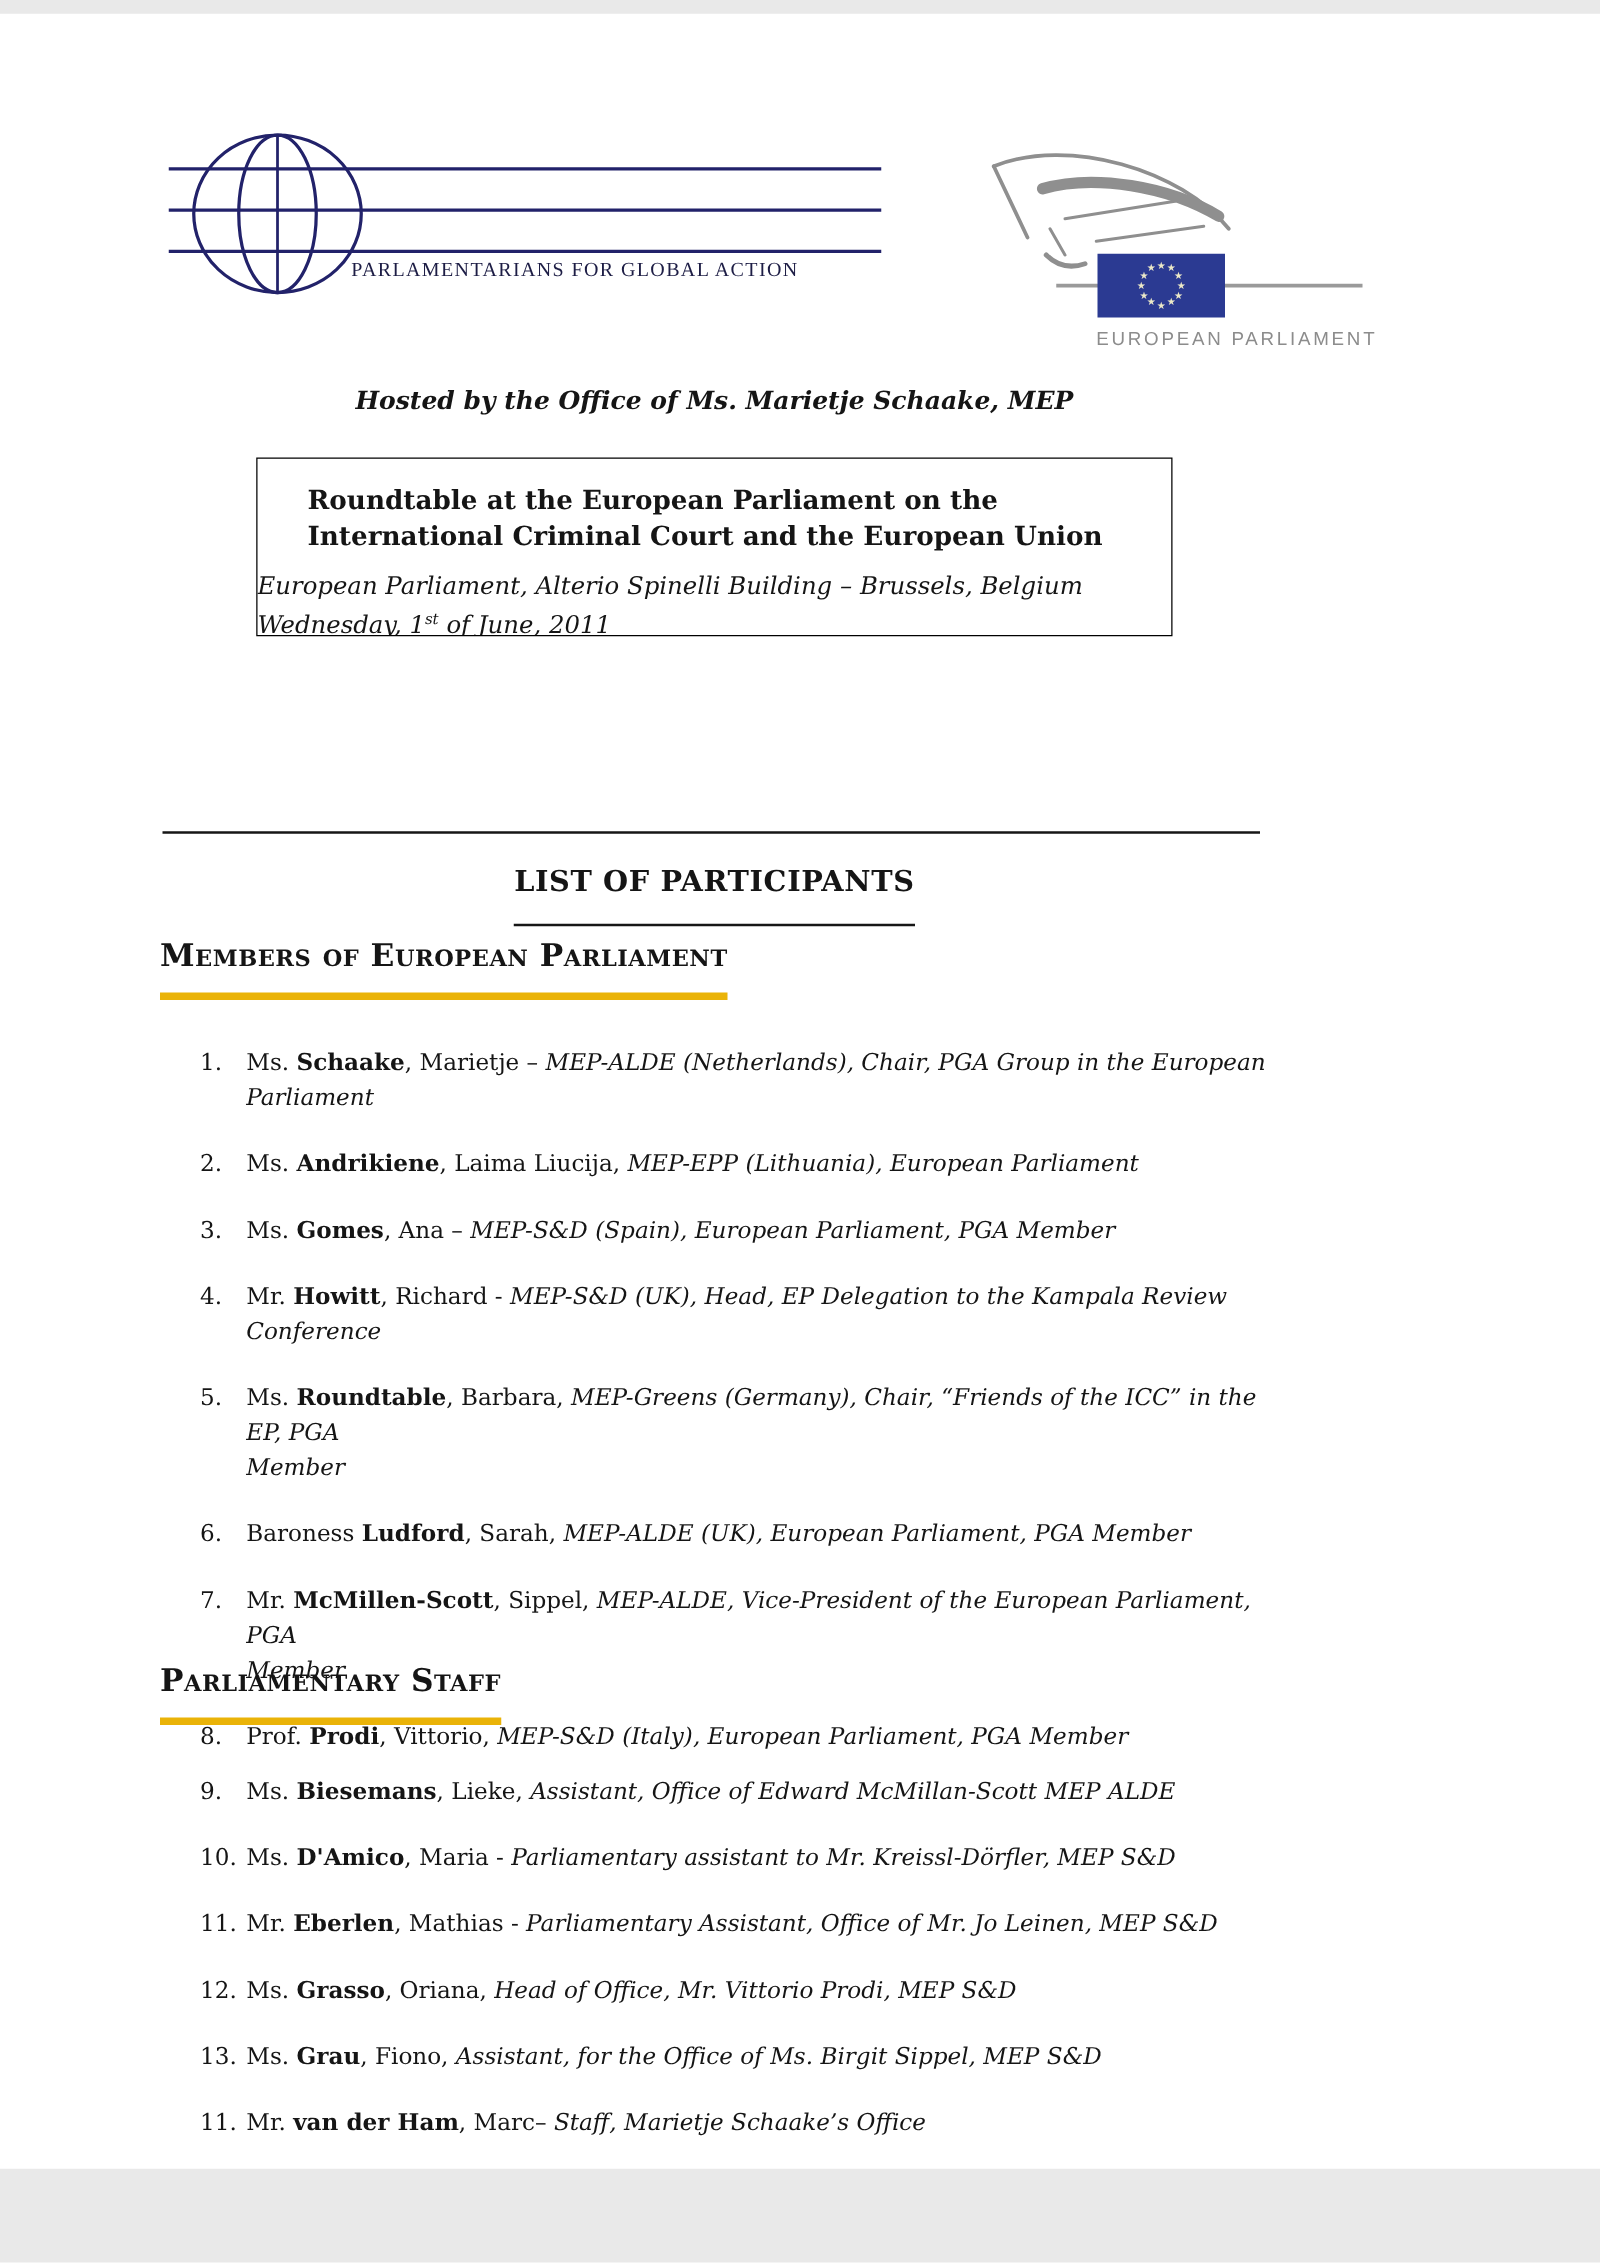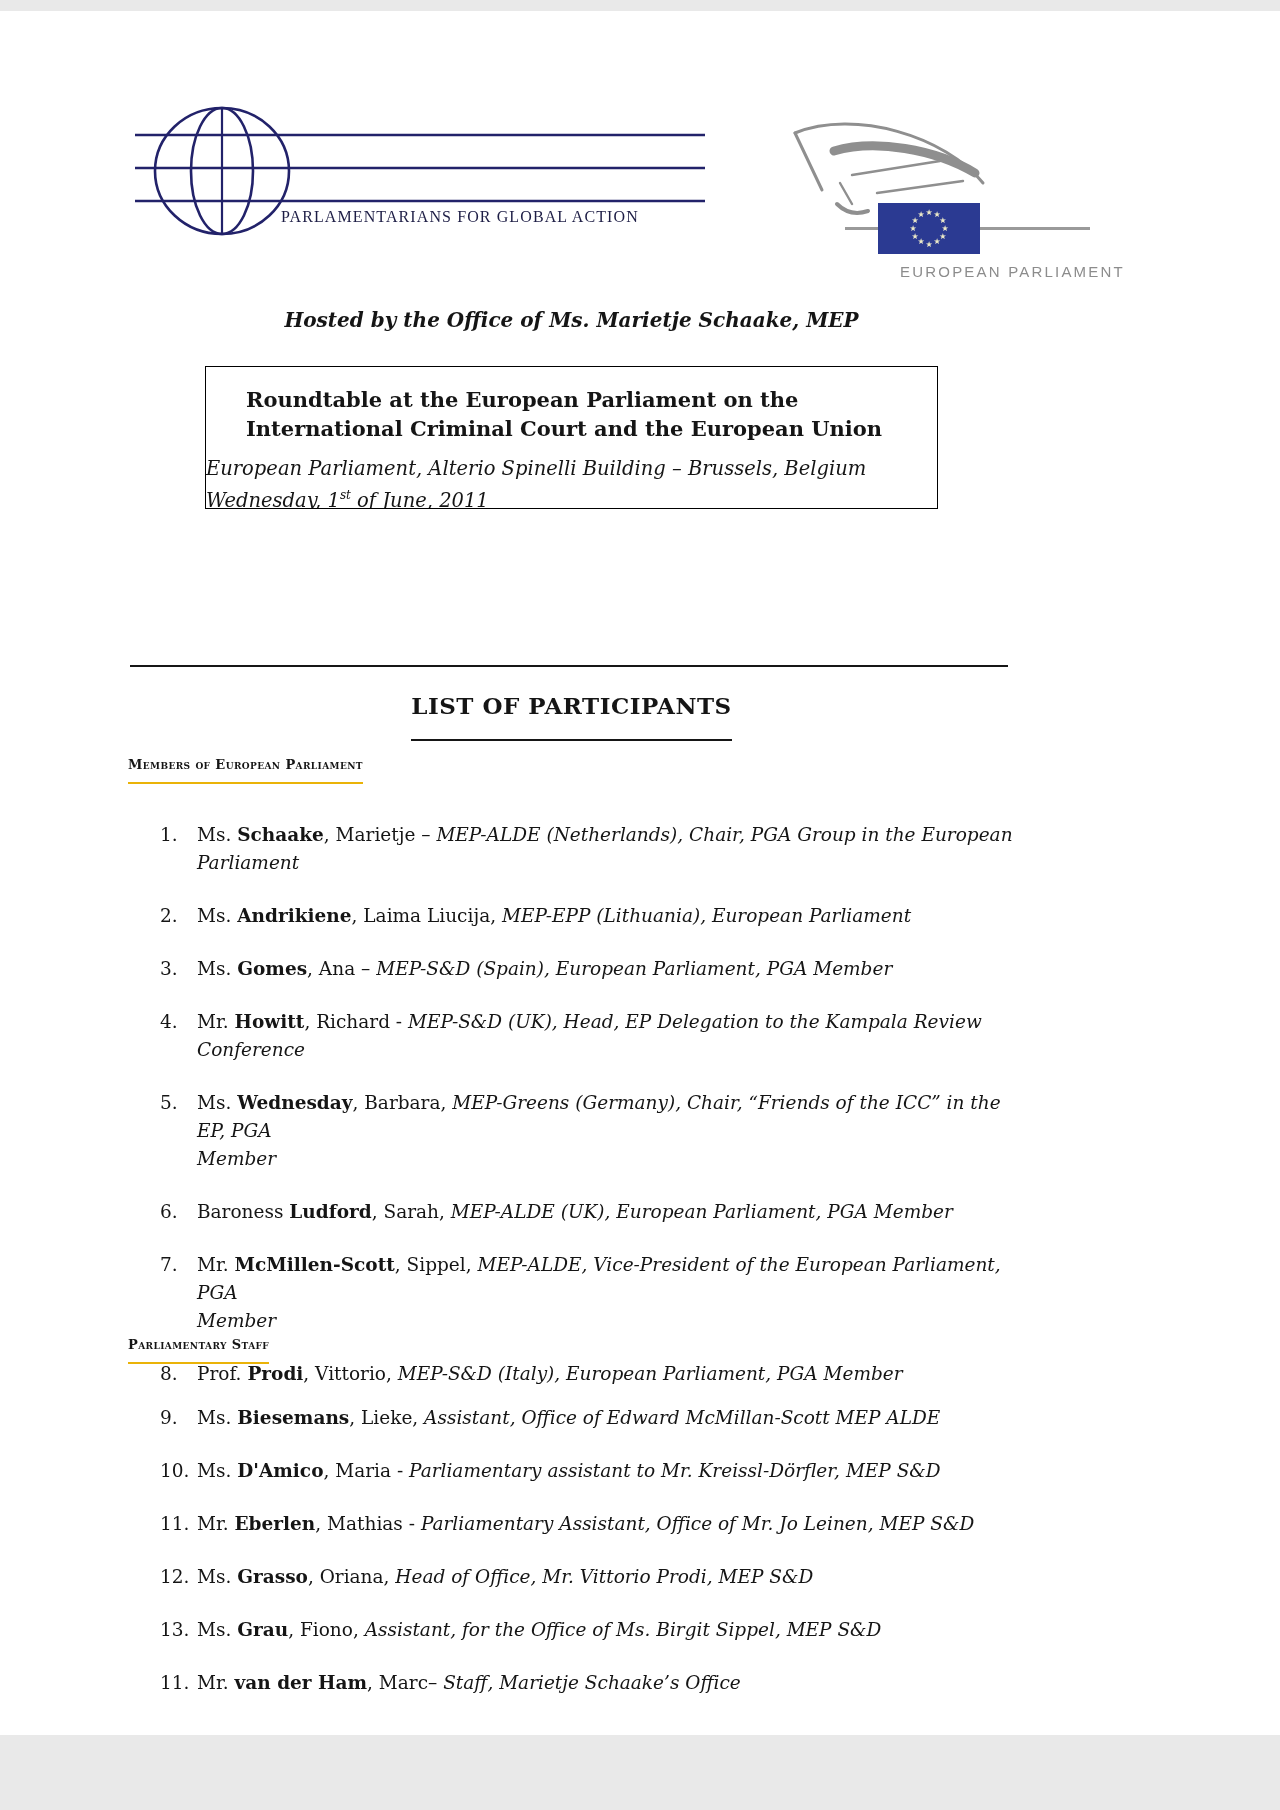--- a/index.html
+++ b/index.html
@@ -18,21 +18,21 @@
     position:absolute;left:281px;top:197px;
     font-size:16px;letter-spacing:1.1px;color:#1d1d45;
     font-family:"Liberation Serif","DejaVu Serif",serif;
   }
   
   .ep-sketch{position:absolute;left:690px;top:90px;}
   .ep-line{position:absolute;left:845px;top:216px;width:245px;height:3px;background:#9a9a9a;}
   .eu-flag{position:absolute;left:878px;top:192px;width:102px;height:51px;background:#2b3a92;z-index:2;}
   .eu-flag .star{position:absolute;font-size:8px;color:#ece9c8;line-height:8px;width:8px;height:8px;text-align:center;transform:translate(-50%,-50%);}
   .ep-label{
-    position:absolute;left:900px;top:252px;
+    position:absolute;left:877px;top:252px;
     font-family:"Liberation Sans","DejaVu Sans",sans-serif;
     font-size:15px;letter-spacing:2.2px;color:#8c8c8c;white-space:nowrap;
   }
   
   .hosted{
     position:absolute;left:128px;top:297px;width:887px;
     text-align:center;font-size:20px;font-weight:bold;font-style:italic;
   }
   .event-box{
     position:absolute;left:205px;top:355px;width:733px;height:143px;
@@ -47,22 +47,22 @@
   
   .list-title-wrap{position:absolute;left:128px;top:681px;width:887px;text-align:center;}
   .list-title{
     display:inline-block;font-size:23px;font-weight:bold;letter-spacing:0.5px;
     border-bottom:2px solid #161616;padding-bottom:20px;
   }
   .section{position:absolute;left:128px;width:887px;}
   .section-a{top:742px;}
   .section-b{top:1322px;}
   .section-heading{
-    display:inline-block;font-size:13px;font-weight:bold;font-variant:small-caps;
-    letter-spacing:0.4px;border-bottom:2px solid #eab308;padding-bottom:5px;line-height:24px;
+    display:inline-block;font-size:25px;font-weight:bold;font-variant:small-caps;
+    letter-spacing:0.4px;border-bottom:6px solid #eab308;padding-bottom:17px;line-height:24px;
   }
   .section-a .section-heading{margin-bottom:37px;}
   .section-b .section-heading{margin-bottom:40px;}
   .items{}
   .item{display:flex;margin-bottom:25px;font-size:18.5px;line-height:28px;margin-left:32px;}
   .item-number{width:37px;flex:0 0 37px;}
   .item-text{flex:1;max-width:820px;}
   .item-text .p-name{font-weight:bold;}
   .item-text .p-role{font-style:italic;}
   
@@ -148,21 +148,21 @@
       <span class="item-text"><span class="p-pre">Ms. </span><span class="p-name">Gomes</span><span class="p-mid">, Ana – </span><span class="p-role">MEP-S&amp;D (Spain), European Parliament, PGA Member</span></span>
     </div>
 
     <div class="item">
       <span class="item-number">4.</span>
       <span class="item-text"><span class="p-pre">Mr. </span><span class="p-name">Howitt</span><span class="p-mid">, Richard - </span><span class="p-role">MEP-S&amp;D (UK), Head, EP Delegation to the Kampala Review Conference</span></span>
     </div>
 
     <div class="item">
       <span class="item-number">5.</span>
-      <span class="item-text"><span class="p-pre">Ms. </span><span class="p-name">Wednesday</span><span class="p-mid">, Barbara, </span><span class="p-role">MEP-Greens (Germany), Chair, “Friends of the ICC” in the EP, PGA<br>Member</span></span>
+      <span class="item-text"><span class="p-pre">Ms. </span><span class="p-name">Roundtable</span><span class="p-mid">, Barbara, </span><span class="p-role">MEP-Greens (Germany), Chair, “Friends of the ICC” in the EP, PGA<br>Member</span></span>
     </div>
 
     <div class="item">
       <span class="item-number">6.</span>
       <span class="item-text"><span class="p-pre">Baroness </span><span class="p-name">Ludford</span><span class="p-mid">, Sarah, </span><span class="p-role">MEP-ALDE (UK), European Parliament, PGA Member</span></span>
     </div>
 
     <div class="item">
       <span class="item-number">7.</span>
       <span class="item-text"><span class="p-pre">Mr. </span><span class="p-name">McMillen-Scott</span><span class="p-mid">, Sippel, </span><span class="p-role">MEP-ALDE, Vice-President of the European Parliament, PGA<br>Member</span></span>

